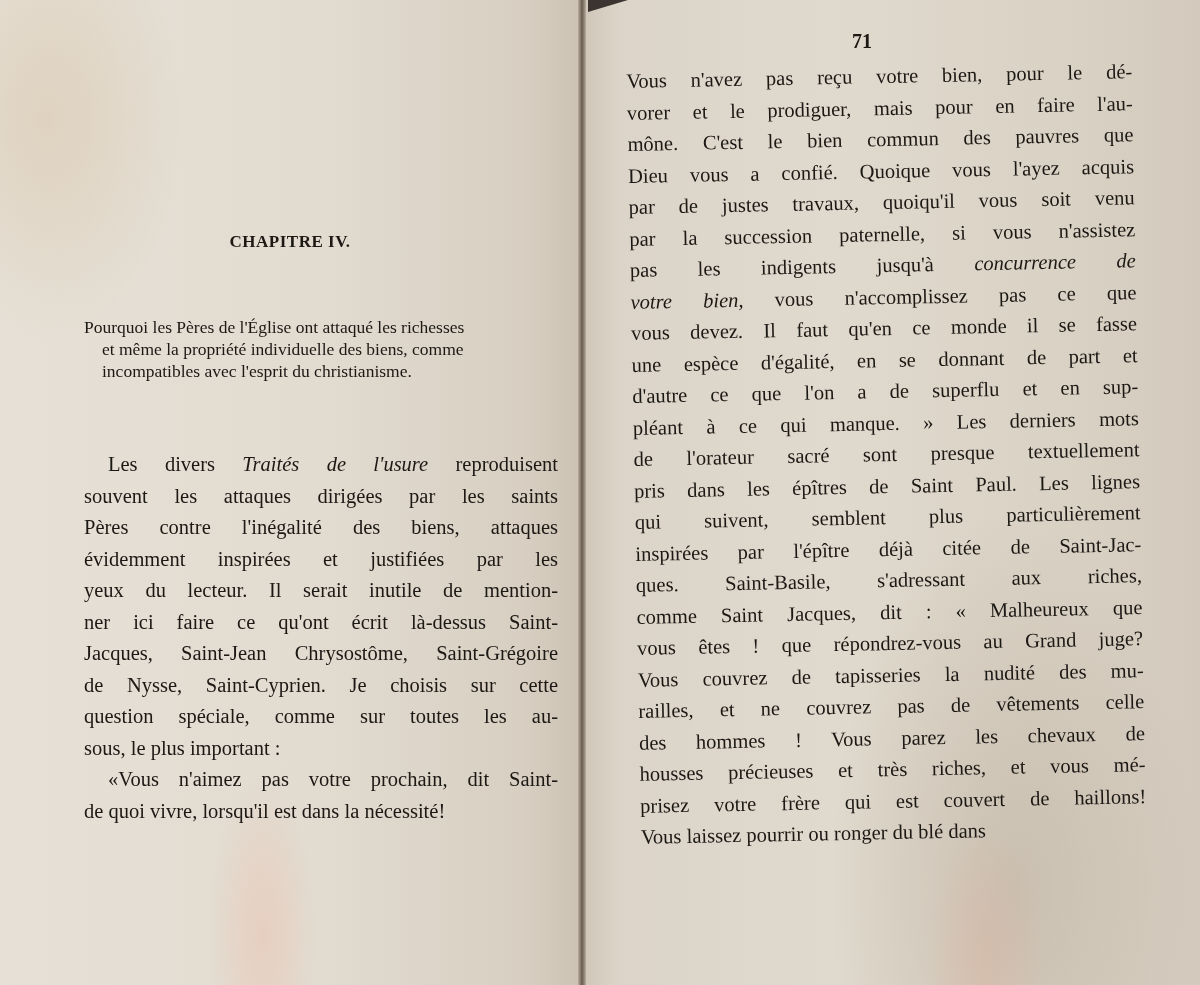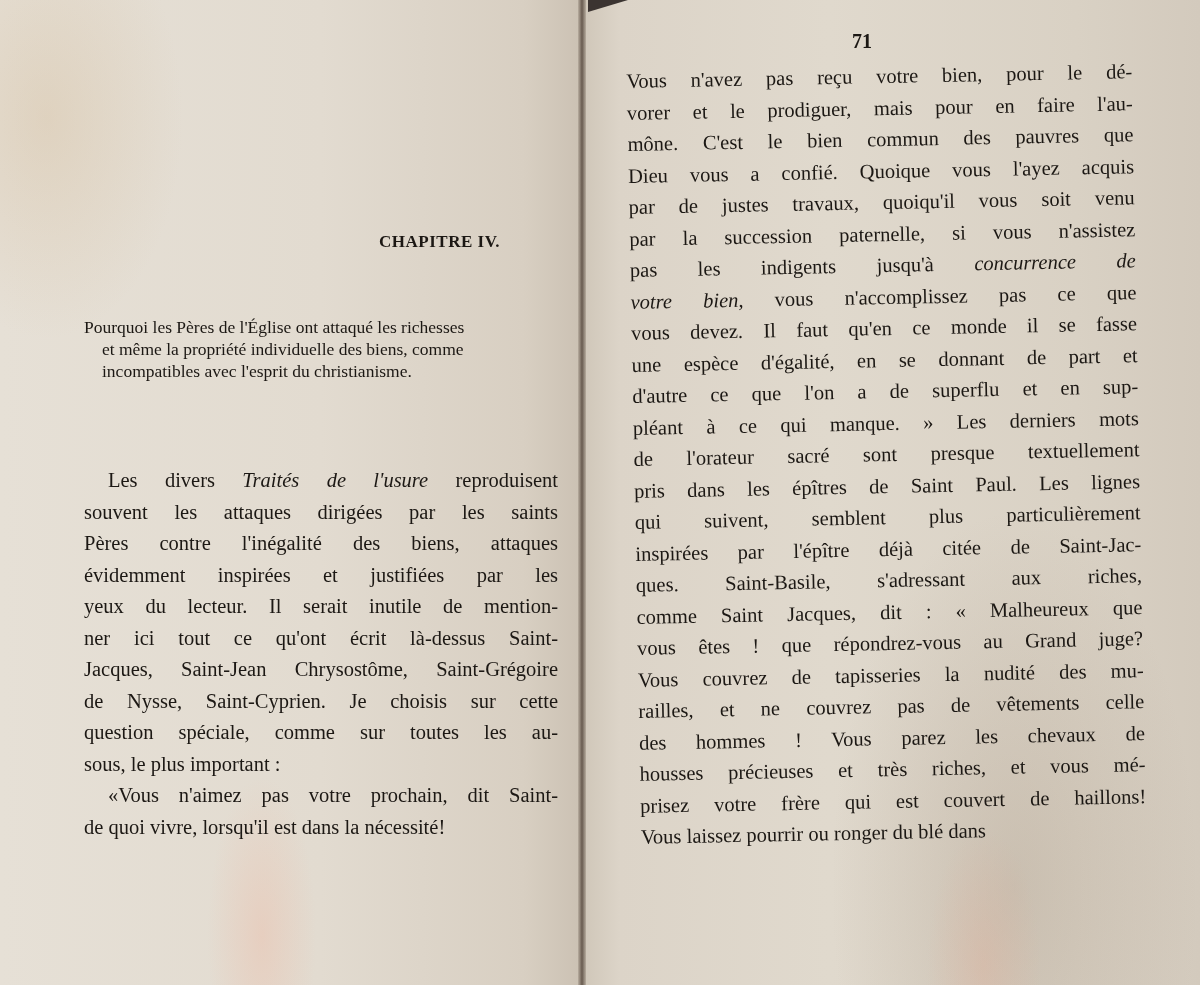--- a/index.html
+++ b/index.html
@@ -28,32 +28,32 @@
   .gutter {
     position:absolute; left:578px; top:0; width:8px; height:985px;
     background:linear-gradient(90deg, rgba(80,65,50,0.15), rgba(60,45,35,0.7) 50%, rgba(80,65,50,0.2));
   }
   .gutter-top {
     position:absolute; left:588px; top:0; width:40px; height:12px;
     background:#3b3431; clip-path:polygon(0 0,100% 0,0 100%);
   }
   .chapter-title {
     position:absolute; left:80px; top:232px; width:420px;
-    text-align:right; font-weight:bold; font-size:17px; letter-spacing:0.5px;
+    text-align:center; font-weight:bold; font-size:17px; letter-spacing:0.5px;
   }
   .summary {
     position:absolute; left:84px; top:316px; width:478px;
     font-size:17.5px; line-height:22px;
   }
   .summary div { white-space:nowrap; }
   .summary .indent { padding-left:18px; }
   .lines { position:absolute; font-size:20.5px; line-height:31.5px; }
   .lines .ln { white-space:nowrap; display:block; text-align:justify; text-align-last:justify; }
   .lines .ln.last { text-align-last:left; }
-  .left-body { left:84px; top:449px; width:474px;margin-top:16px; }
+  .left-body { left:84px; top:449px; width:474px; }
   .left-body .first { padding-left:24px; }
   .right-body { left:626px; top:66px; width:506px; transform:rotate(-1.1deg); transform-origin:0 0; }
   .page-number {
     position:absolute; left:852px; top:30px; font-weight:bold; font-size:20px;
   }
   em { font-style:italic; }
 </style>
 </head>
 <body>
 
@@ -64,21 +64,21 @@
       <div>Pourquoi les Pères de l'Église ont attaqué les richesses</div>
       <div class="indent">et même la propriété individuelle des biens, comme</div>
       <div class="indent">incompatibles avec l'esprit du christianisme.</div>
     </div>
     <div class="lines left-body" id="left-body">
         <span class="ln first"><span>Les divers </span><em>Traités de l'usure</em><span> reproduisent</span></span>
         <span class="ln">souvent les attaques dirigées par les saints</span>
         <span class="ln">Pères contre l'inégalité des biens, attaques</span>
         <span class="ln">évidemment inspirées et justifiées par les</span>
         <span class="ln">yeux du lecteur. Il serait inutile de mention-</span>
-        <span class="ln">ner ici tout ce qu'ont écrit là-dessus Saint-</span>
+        <span class="ln">ner ici faire ce qu'ont écrit là-dessus Saint-</span>
         <span class="ln">Jacques, Saint-Jean Chrysostôme, Saint-Grégoire</span>
         <span class="ln">de Nysse, Saint-Cyprien. Je choisis sur cette</span>
         <span class="ln">question spéciale, comme sur toutes les au-</span>
         <span class="ln last">sous, le plus important :</span>
         <span class="ln first">«Vous n'aimez pas votre prochain, dit Saint-</span>
         <span class="ln last">de quoi vivre, lorsqu'il est dans la nécessité!</span>
       </div>
   </div>
 
   <div class="page page-right">

